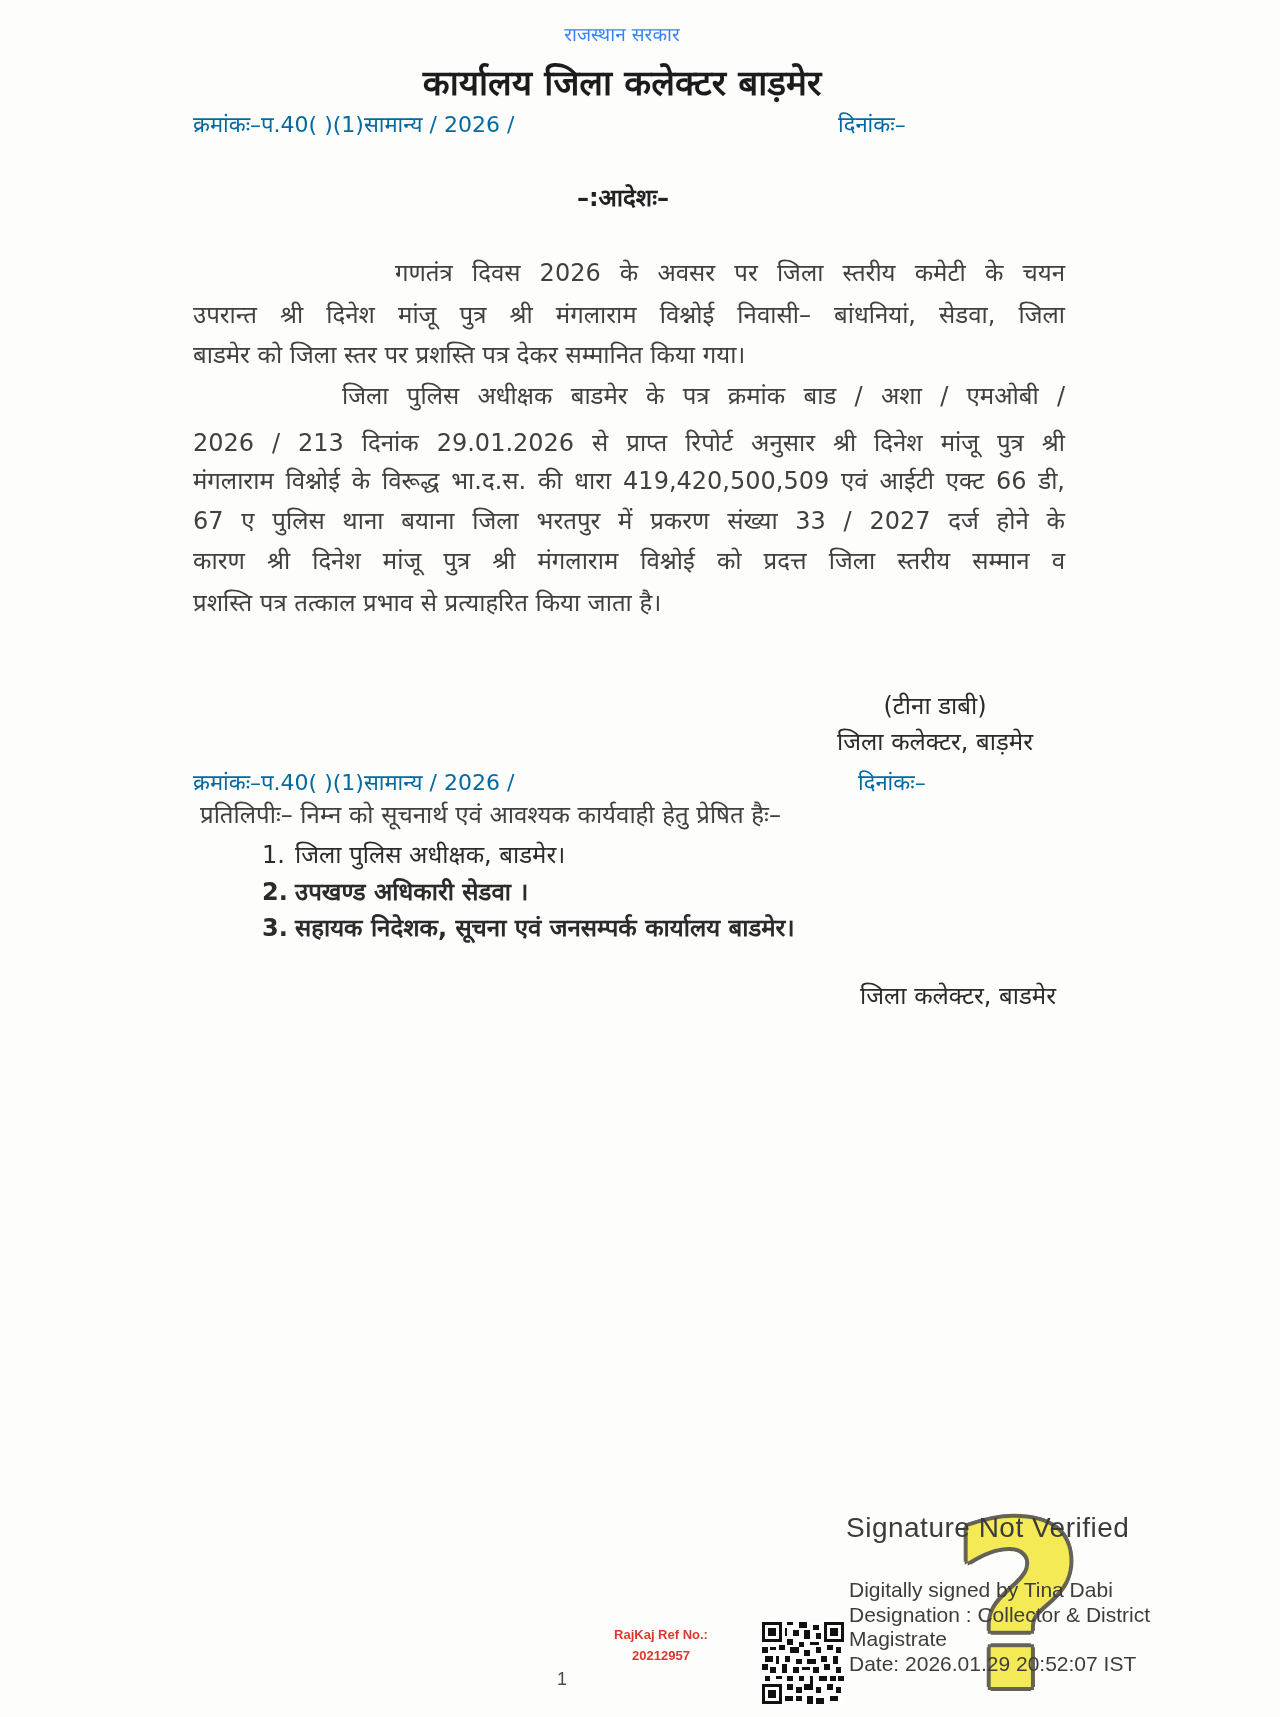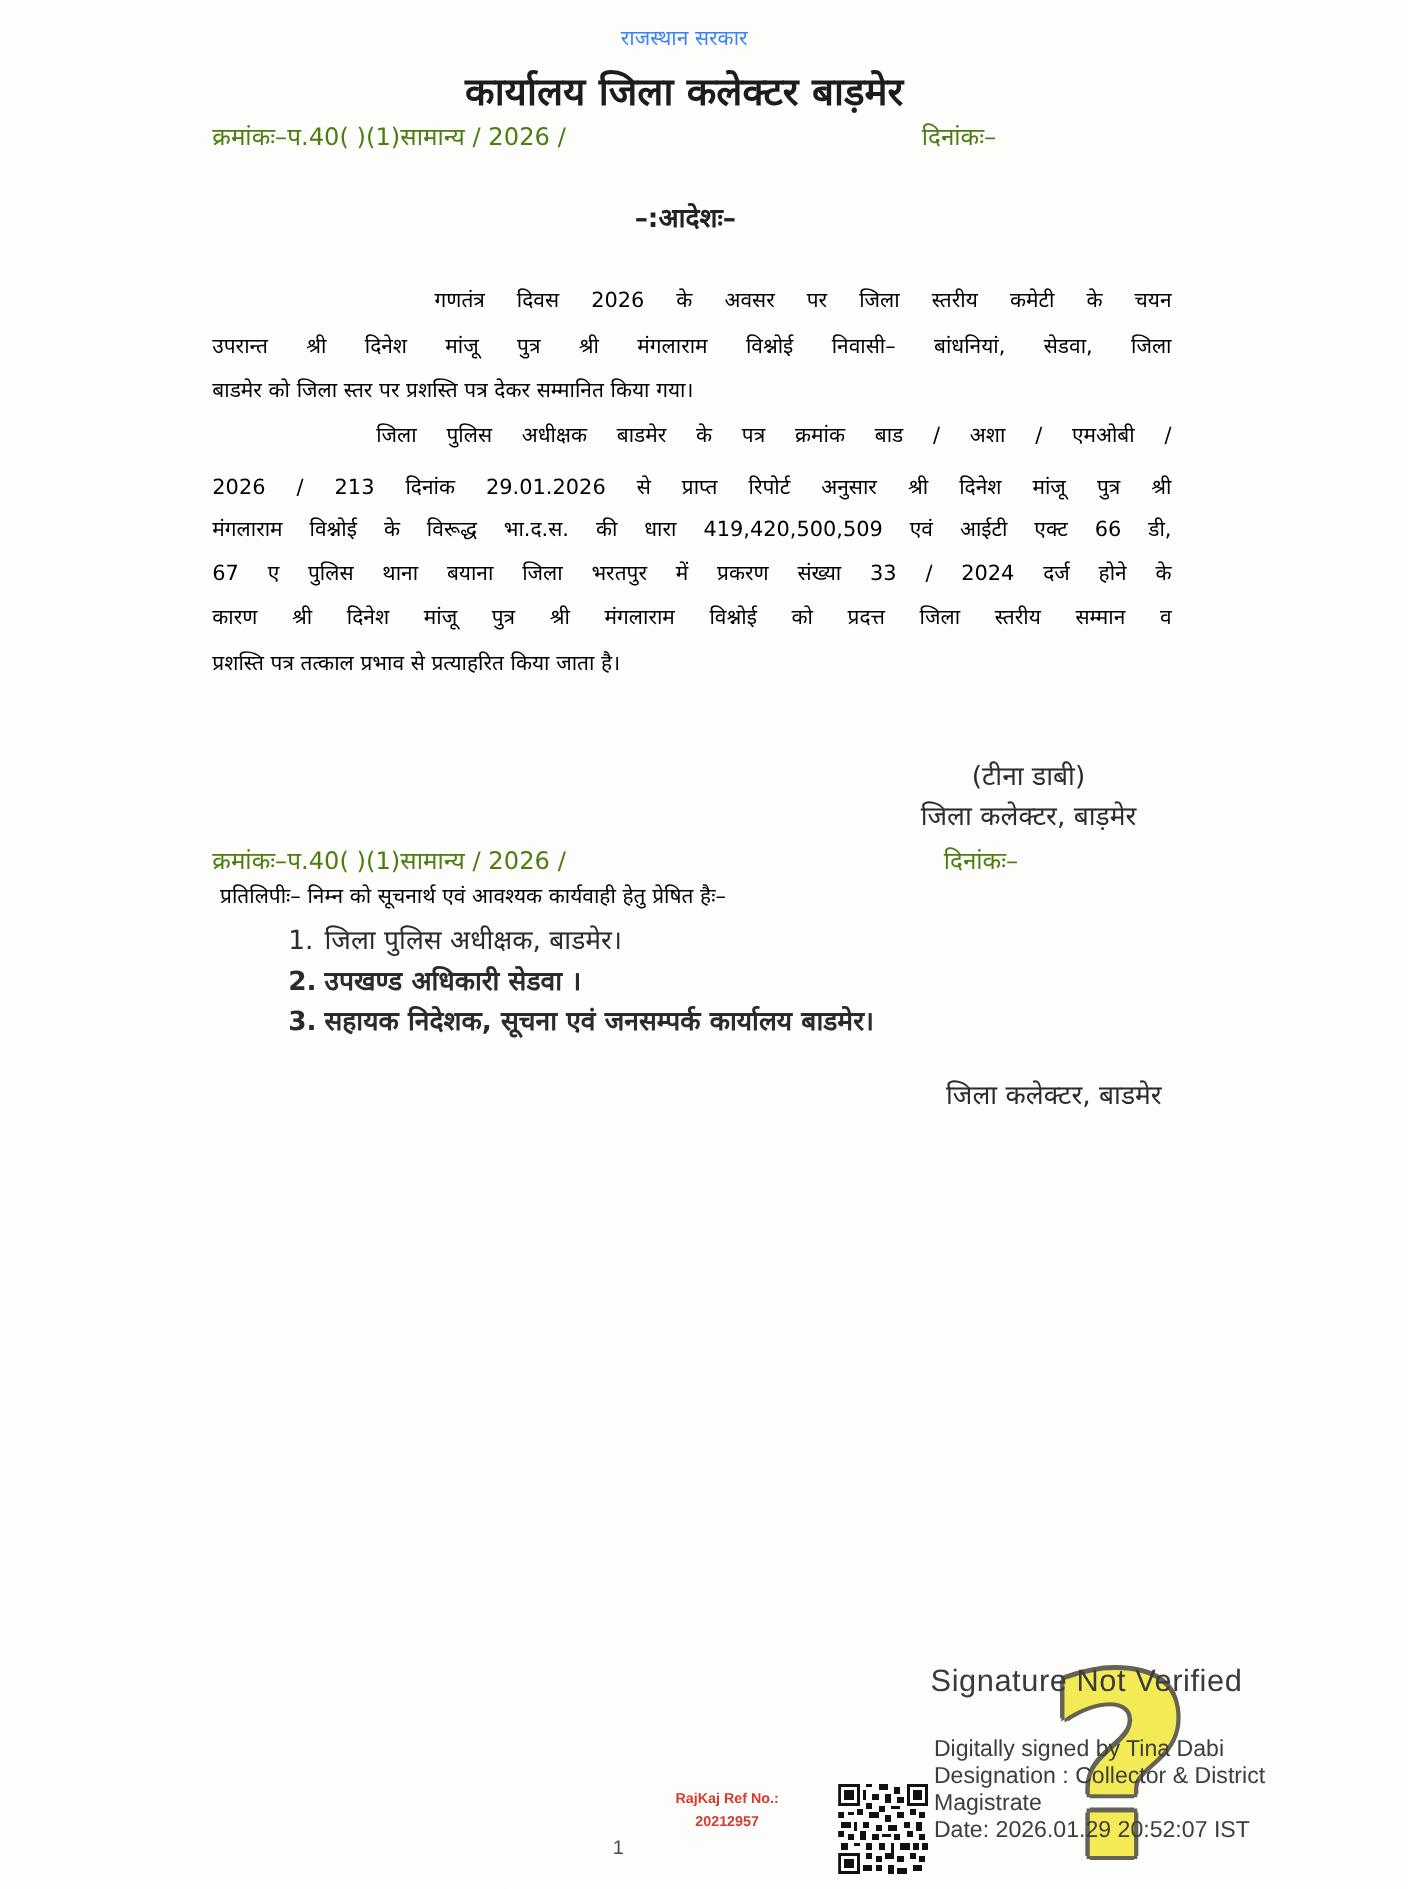--- a/index.html
+++ b/index.html
@@ -6,25 +6,25 @@
   #page{
     position:relative;
     width:1280px;height:1717px;
     background:#fdfdfc;
     overflow:hidden;
     font-family:"DejaVu Sans","Liberation Sans",sans-serif;
     color:#2b2b2b;
   }
   .abs{position:absolute;}
   .center{transform:translateX(-50%);text-align:center;white-space:nowrap;}
-  .hline{font-size:19px;line-height:30px;white-space:nowrap;color:#000000;}
+  .hline{font-size:24px;line-height:30px;white-space:nowrap;color:#404040;}
   .just{white-space:normal;text-align:justify;text-align-last:justify;}
   .gov-line{top:21px;left:622px;font-size:19px;color:#3b82f6;}
   .office-title{top:58px;left:622px;font-size:35px;font-weight:bold;color:#1c1c1c;}
-  .ref-label{font-size:22px;color:#4d7c0f;white-space:nowrap;}
+  .ref-label{font-size:22px;color:#0369a1;white-space:nowrap;}
   .order-heading{top:180px;left:623px;font-size:24px;font-weight:bold;color:#222;}
   .sig-block{left:790px;top:688px;width:290px;text-align:center;}
   .sig-block div{font-size:24px;line-height:36px;white-space:nowrap;}
   .copy-item{font-size:24px;line-height:30px;white-space:nowrap;}
   .copy-item .no{display:inline-block;width:33px;}
   .closing{left:828px;top:978px;width:260px;text-align:center;font-size:24px;white-space:nowrap;}
   
   .stamp-title{
     left:846px;top:1512px;font-size:28px;color:#3b3b3b;
     font-family:"Liberation Sans","DejaVu Sans",sans-serif;
@@ -69,21 +69,21 @@
 
   <div class="abs center order-heading">–:आदेशः–</div>
 
   <div class="abs hline just" style="left:395px;top:258px;width:670px;">गणतंत्र दिवस 2026 के अवसर पर जिला स्तरीय कमेटी के चयन</div>
   <div class="abs hline just" style="left:193px;top:300px;width:872px;">उपरान्त श्री दिनेश मांजू पुत्र श्री मंगलाराम विश्नोई निवासी– बांधनियां, सेडवा, जिला</div>
   <div class="abs hline" style="left:193px;top:340px;">बाडमेर को जिला स्तर पर प्रशस्ति पत्र देकर सम्मानित किया गया।</div>
 
   <div class="abs hline just" style="left:342px;top:381px;width:723px;">जिला पुलिस अधीक्षक बाडमेर के पत्र क्रमांक बाड / अशा / एमओबी /</div>
   <div class="abs hline just" style="left:193px;top:428px;width:872px;">2026 / 213 दिनांक 29.01.2026 से प्राप्त रिपोर्ट अनुसार श्री दिनेश मांजू पुत्र श्री</div>
   <div class="abs hline just" style="left:193px;top:466px;width:872px;">मंगलाराम विश्नोई के विरूद्ध भा.द.स. की धारा 419,420,500,509 एवं आईटी एक्ट 66 डी,</div>
-  <div class="abs hline just" style="left:193px;top:506px;width:872px;">67 ए पुलिस थाना बयाना जिला भरतपुर में प्रकरण संख्या 33 / 2024 दर्ज होने के</div>
+  <div class="abs hline just" style="left:193px;top:506px;width:872px;">67 ए पुलिस थाना बयाना जिला भरतपुर में प्रकरण संख्या 33 / 2027 दर्ज होने के</div>
   <div class="abs hline just" style="left:193px;top:546px;width:872px;">कारण श्री दिनेश मांजू पुत्र श्री मंगलाराम विश्नोई को प्रदत्त जिला स्तरीय सम्मान व</div>
   <div class="abs hline" style="left:193px;top:588px;">प्रशस्ति पत्र तत्काल प्रभाव से प्रत्याहरित किया जाता है।</div>
 
   <div class="abs sig-block">
     <div>(टीना डाबी)</div>
     <div>जिला कलेक्टर, बाड़मेर</div>
   </div>
 
   <div class="abs ref-label" style="left:193px;top:766px;">क्रमांकः–प.40( )(1)सामान्य / 2026 /</div>
   <div class="abs ref-label" style="left:858px;top:766px;">दिनांकः–</div>

